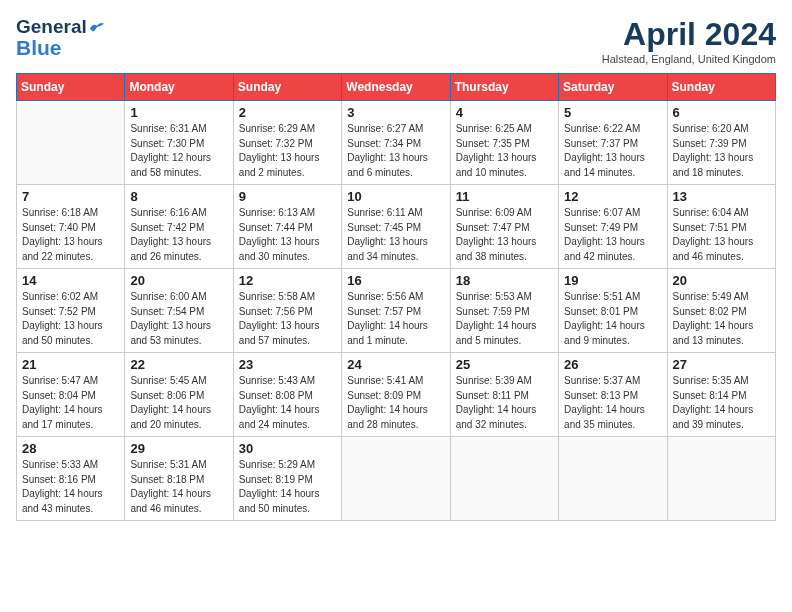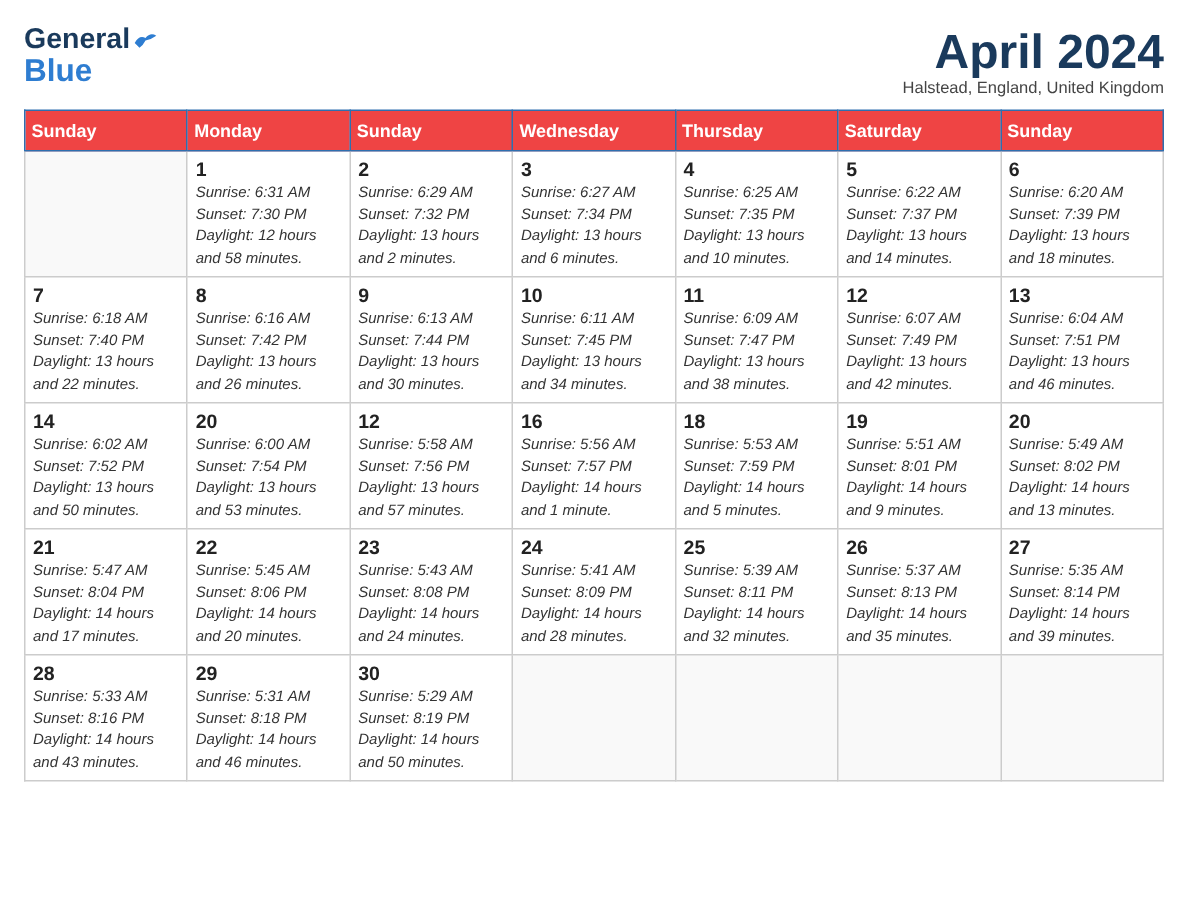--- a/index.html
+++ b/index.html
@@ -43,21 +43,20 @@
     .day-num {
       font-size: 13px;
       font-weight: bold;
       color: #222;
       margin-bottom: 2px;
     }
     .day-info {
       font-size: 10px;
       color: #333;
       line-height: 1.45;
-      font-style: italic;
     }
     .week-row td {
       background: #fff;
     }
   </style>
 </head>
 <body>
 
 <div class="header">
   <div style="display:flex;flex-direction:column;align-items:flex-start;">

